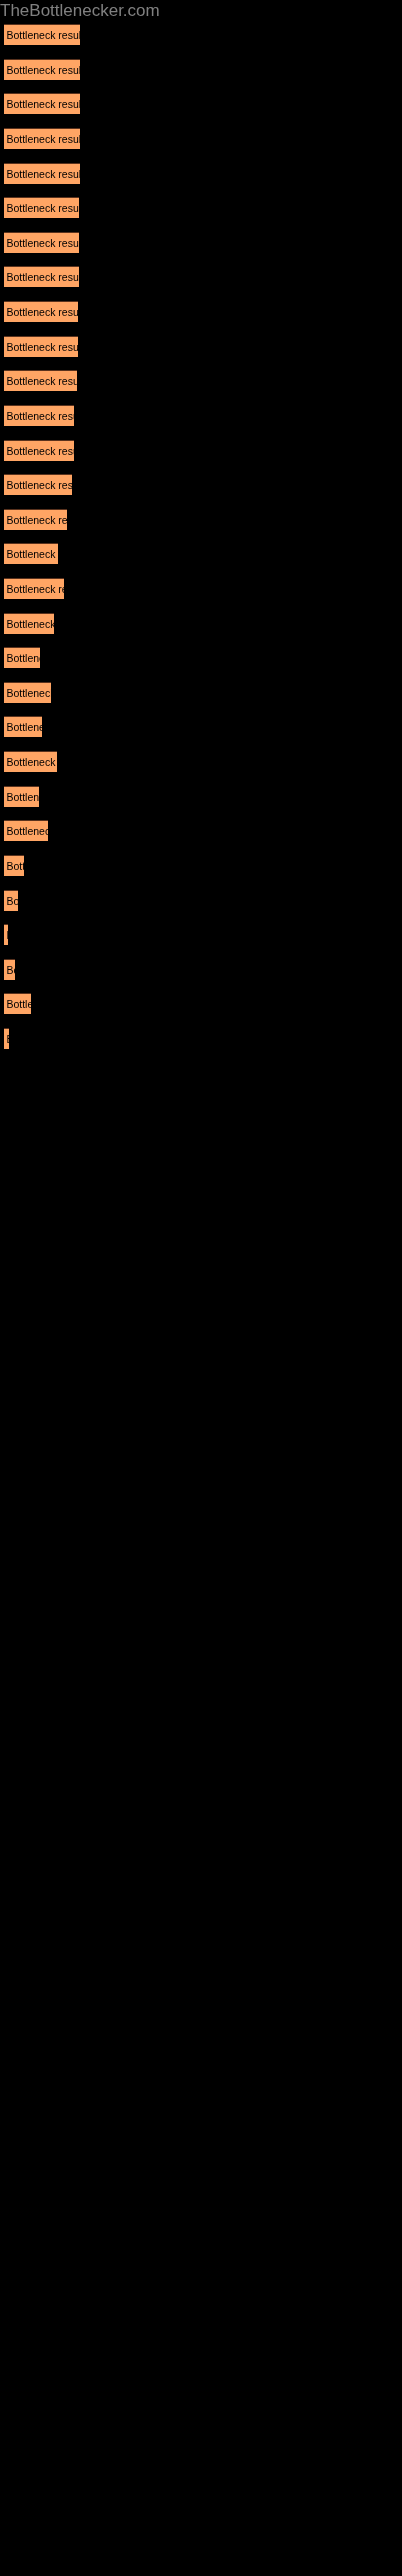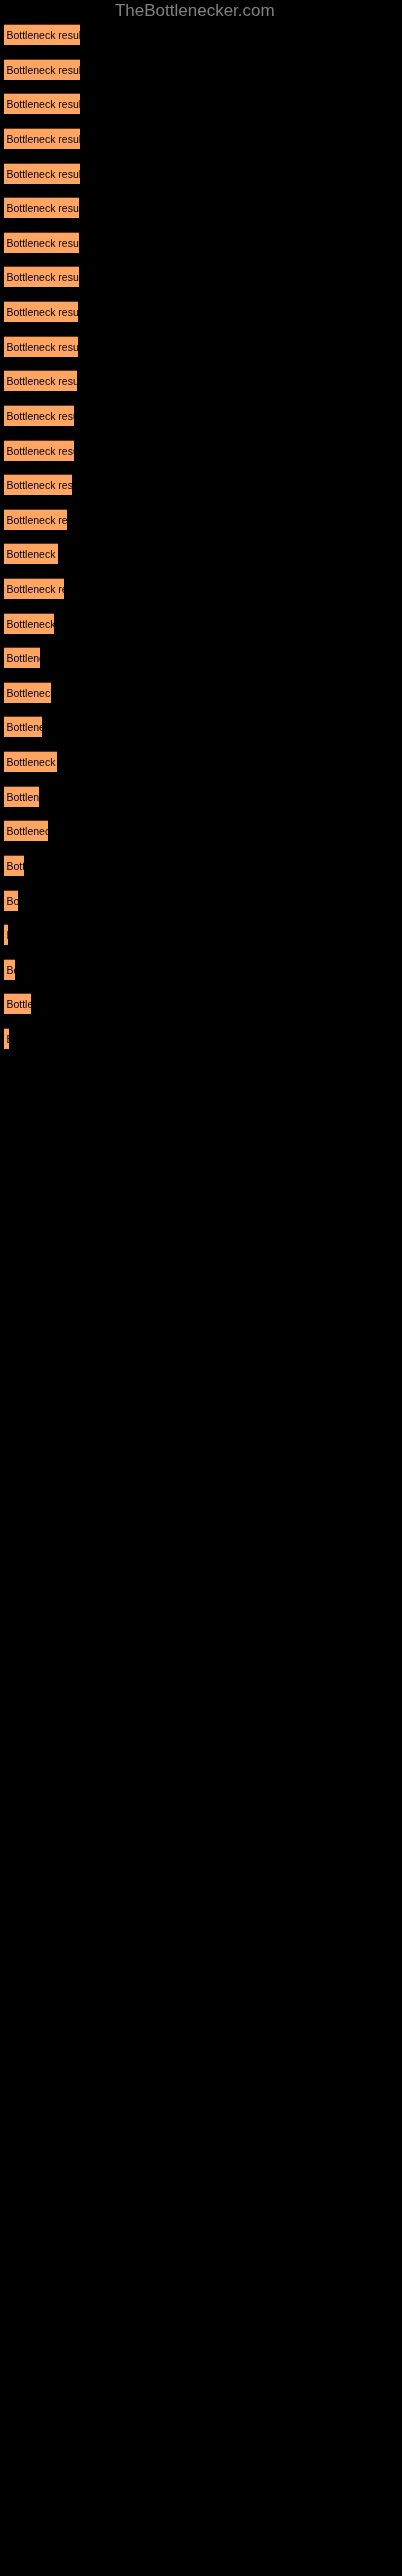--- a/index.html
+++ b/index.html
@@ -24,21 +24,21 @@
     height: 2576px;
     background: #000000;
   }
   
   #site-header {
     position: absolute;
     left: 0;
     top: 0;
     width: 396px;
     height: 22.5px;
-    text-align: center;
+    text-align: left;
     box-sizing: border-box;
     padding-right: 6.4px;
   }
   #site-title {
     display: inline-block;
     color: #808080;
     font-family: "Liberation Sans", sans-serif;
     font-size: 17px;
     line-height: 21px;
     letter-spacing: 0px;

